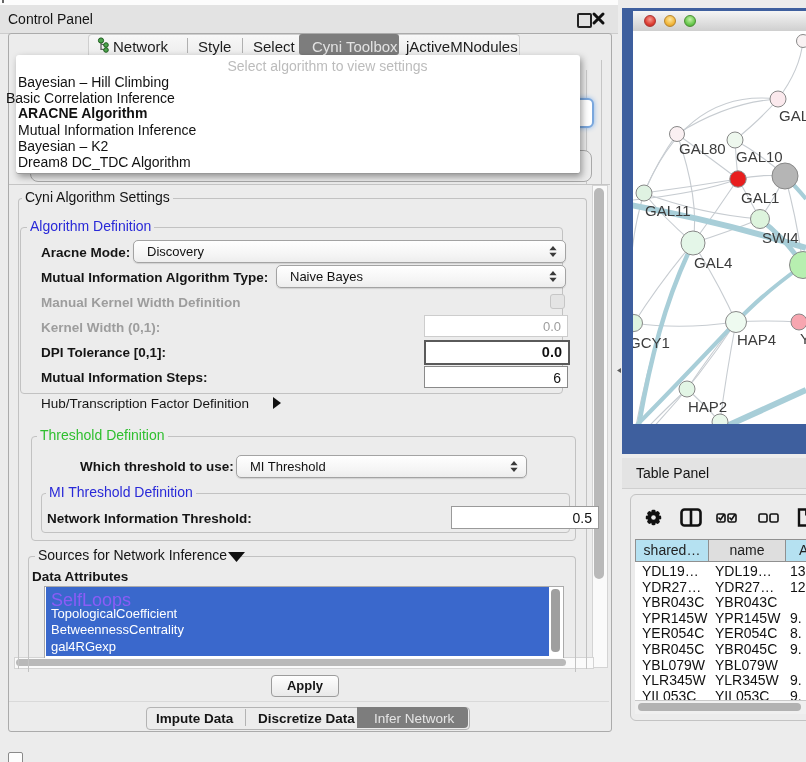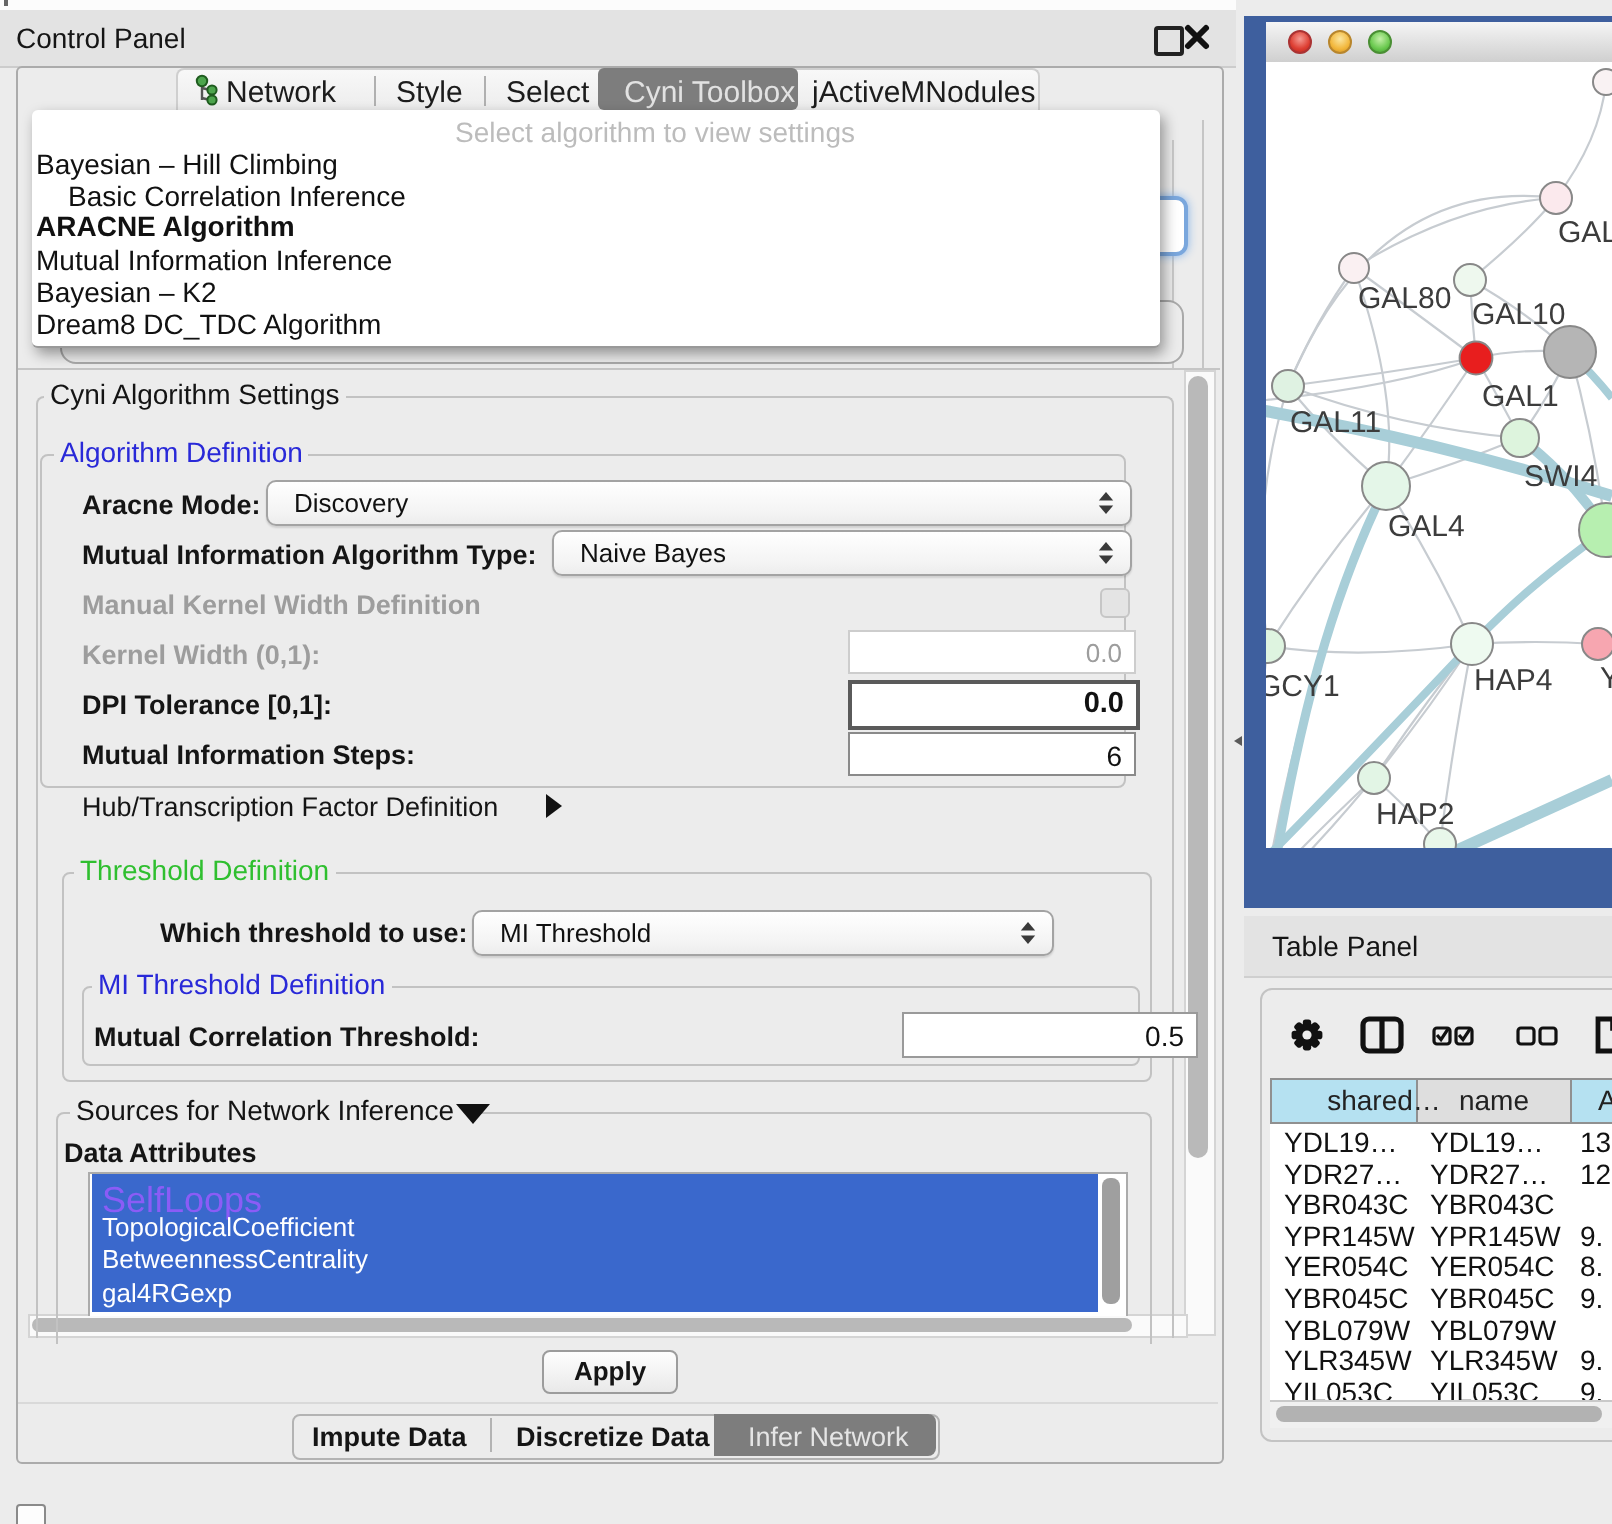--- a/index.html
+++ b/index.html
@@ -51,21 +51,21 @@
 
 <div class="a" style="left:601px;top:60px;width:1px;height:124px;background:#c5c5c5;"></div>
 <div class="a" style="left:586px;top:70px;width:1px;height:114px;background:#c9c9c9;"></div>
 <div class="a" style="left:250px;top:98px;width:340px;height:26px;background:#fff;border:2px solid #7aa7dd;border-radius:6px;box-shadow:0 0 5px #86b4ea;"></div>
 <div class="a" style="left:30px;top:150px;width:560px;height:30px;background:#ececec;border:1px solid #a9a9a9;border-radius:8px;"></div>
 <div class="a" style="left:9px;top:184px;width:601px;height:1px;background:#c5c5c5;"></div>
 
 <div class="a" style="left:16px;top:55px;width:564px;height:118px;background:#fff;border-radius:3px;border-bottom:1px solid #999;box-shadow:2px 3px 7px rgba(0,0,0,0.38);"></div>
 <div class="a" style="left:16px;top:58px;width:623px;text-align:center;font-size:14px;color:#bcbcbc;">Select algorithm to view settings</div>
 <div class="pp" style="left:18px;top:74px;">Bayesian – Hill Climbing</div>
-<div class="pp" style="left:34px;top:90px;">Basic Correlation Inference</div>
+<div class="pp" style="left:6px;top:90px;">Basic Correlation Inference</div>
 <div class="pp" style="left:18px;top:105px;font-weight:bold;">ARACNE Algorithm</div>
 <div class="pp" style="left:18px;top:122px;">Mutual Information Inference</div>
 <div class="pp" style="left:18px;top:138px;">Bayesian – K2</div>
 <div class="pp" style="left:18px;top:154px;">Dream8 DC_TDC Algorithm</div>
 
 <div class="a" style="left:592px;top:185px;width:14px;height:481px;background:#fafafa;border:1px solid #d4d4d4;"></div>
 <div class="a" style="left:594px;top:188px;width:10px;height:391px;background:#b9b9b9;border-radius:5px;"></div>
 
 <div class="a" style="left:14px;top:657px;width:578px;height:10px;background:#fafafa;border:1px solid #d4d4d4;"></div>
 <div class="a" style="left:16px;top:659px;width:550px;height:7px;background:#b9b9b9;border-radius:4px;"></div>
@@ -121,21 +121,21 @@
     <em>MI Threshold</em>
     <svg width="8" height="11" viewBox="0 0 8 11">
       <path d="M4,0 L7.6,4.2 L0.4,4.2 Z" fill="#3a3a3a"></path>
       <path d="M4,11 L7.6,6.8 L0.4,6.8 Z" fill="#3a3a3a"></path>
     </svg>
   </div>
 
 <div class="gb" style="left:41px;top:493px;width:527px;height:38px;">
  <span style="left:4px;color:#2929d8;">MI Threshold Definition</span>
 </div>
-<div class="lbl" style="left:47px;top:511px;">Mutual Correlation Threshold:</div>
+<div class="lbl" style="left:47px;top:511px;">Network Information Threshold:</div>
 <div class="field" style="left:417px;top:506px;width:146px;height:21px;border-color:#9a9a9a;margin-left:34px;">
     <em style="font-size:14px;">0.5</em>
   </div>
 
 <div class="gb" style="left:28px;top:556px;width:546px;height:115px;border-bottom:none;border-radius:4px 4px 0 0;">
  <span style="left:6px;color:#141414;">Sources for Network Inference &nbsp;</span>
 </div>
 <svg class="a" style="left:228px;top:552px;" width="17" height="10" viewBox="0 0 17 10">
     <path d="M0,0 L17,0 L8.5,10 Z" fill="#111"></path>
   </svg>
@@ -279,21 +279,21 @@
 <svg class="a" style="left:797px;top:508px;" width="16" height="19" viewBox="0 0 16 19">
  <path d="M2,1.5 L10,1.5 L14,6 L14,17.5 L2,17.5 Z" fill="none" stroke="#111" stroke-width="2.4"></path>
  <path d="M9,2 L9,6.5 L14,6.5" fill="none" stroke="#111" stroke-width="1.8"></path>
 </svg>
 
 <div class="a" style="left:635px;top:539px;width:171px;height:23px;background:#dedede;border:1px solid #909090;border-right:none;box-sizing:border-box;"></div>
 <div class="a" style="left:636px;top:540px;width:72px;height:21px;background:#b5e1f1;"></div>
 <div class="a" style="left:786px;top:540px;width:20px;height:21px;background:#b5e1f1;"></div>
 <div class="a" style="left:708px;top:539px;width:1px;height:23px;background:#909090;"></div>
 <div class="a" style="left:785px;top:539px;width:1px;height:23px;background:#909090;"></div>
-<div class="a" style="left:636px;top:542px;width:72px;text-align:center;font-size:14px;color:#222;padding-left:20px;">shared…</div>
+<div class="a" style="left:636px;top:542px;width:72px;text-align:center;font-size:14px;color:#222;">shared…</div>
 <div class="a" style="left:709px;top:542px;width:76px;text-align:center;font-size:14px;color:#222;">name</div>
 <div class="a" style="left:799px;top:542px;font-size:14px;color:#222;">A</div>
 
 <div class="a" style="left:635px;top:562px;width:171px;height:138px;background:#fff;overflow:hidden;font-size:14px;color:#111;">
  <div style="position:absolute;left:7px;top:2px;line-height:15.6px;">YDL19…<br>YDR27…<br>YBR043C<br>YPR145W<br>YER054C<br>YBR045C<br>YBL079W<br>YLR345W<br>YIL053C</div>
  <div style="position:absolute;left:80px;top:2px;line-height:15.6px;">YDL19…<br>YDR27…<br>YBR043C<br>YPR145W<br>YER054C<br>YBR045C<br>YBL079W<br>YLR345W<br>YIL053C</div>
  <div style="position:absolute;left:155px;top:2px;line-height:15.6px;">13<br>12.<br>&nbsp;<br>9.<br>8.<br>9.<br>&nbsp;<br>9.<br>9.</div>
 </div>
 
 <div class="a" style="left:635px;top:700px;width:171px;height:13px;background:#f0f0f0;border-top:1px solid #c9c9c9;"></div>

